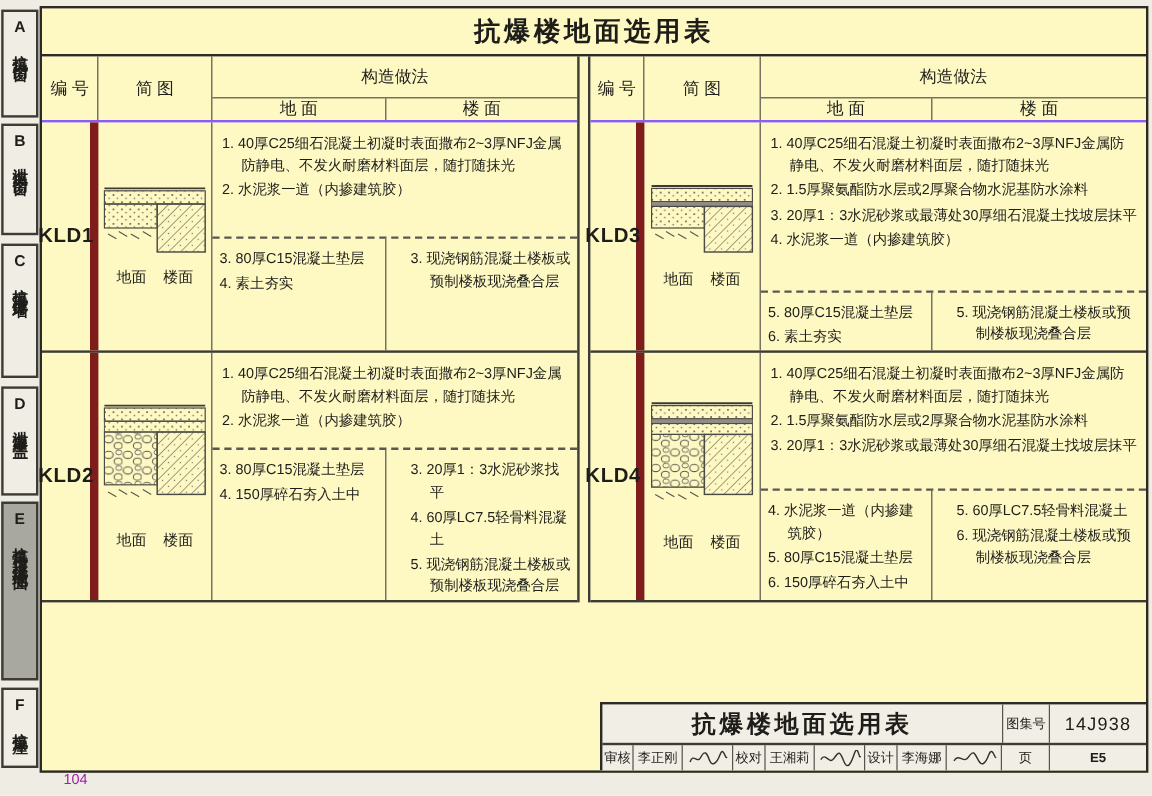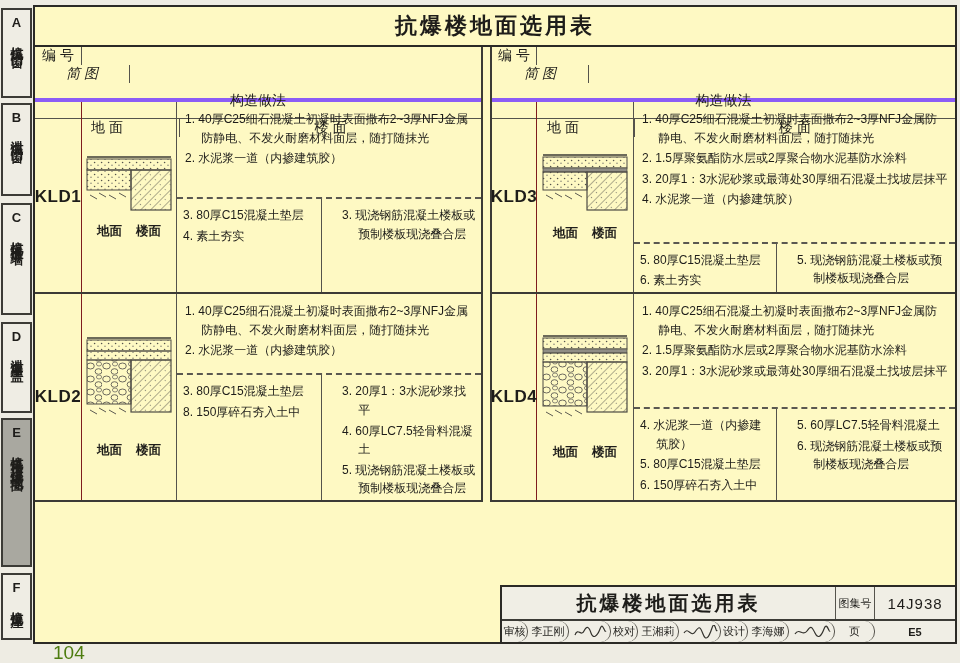--- a/index.html
+++ b/index.html
@@ -26,40 +26,40 @@
   .page-title{
     position:absolute;left:0;top:0;width:100%;height:40px;
     border-bottom:2px solid #2b2a26;box-sizing:border-box;
     display:flex;align-items:center;justify-content:center;
     font-size:22px;font-weight:bold;letter-spacing:3px;
   }
   
   .sel-table{position:absolute;top:40px;box-sizing:border-box;}
   .sel-table.left{left:0;width:448px;border-right:2px solid #3c3b36;}
   .sel-table.right{left:455px;width:465px;border-left:2px solid #3c3b36;}
-  .t-head{display:flex;height:55px;border-bottom:4px solid #8b5cf6;box-sizing:border-box;flex-direction:column;}
+  .t-head{display:flex;height:55px;border-bottom:2px solid #8b5cf6;box-sizing:border-box;}
   .hcell{display:flex;align-items:center;justify-content:center;font-size:14px;box-sizing:border-box;}
   .col-code{width:47px;border-right:1px solid #55534c;}
   .right .col-code{width:45px;}
-  .col-diag{width:95px;border-right:1px solid #55534c;font-style:italic;}
+  .col-diag{width:95px;border-right:1px solid #55534c;}
   .right .col-diag{width:97px;}
   .col-method{flex:1;display:flex;flex-direction:column;}
   .method-title{height:36px;border-bottom:1px solid #55534c;display:flex;align-items:center;justify-content:center;font-size:14px;box-sizing:border-box;}
   .method-sub{flex:1;display:flex;}
   .sub-ground{width:145px;border-right:1px solid #55534c;box-sizing:border-box;}
   .right .sub-ground{width:143px;}
   .sub-floor{flex:1;}
   .t-row{display:flex;box-sizing:border-box;border-bottom:2px solid #3c3b36;}
   .t-row.r1{height:192px;}
   .t-row.r2{height:208px;border-bottom:2px solid #3c3b36;}
-  .cell-code{width:47px;border-right:1px solid #7f1d1d;display:flex;align-items:center;justify-content:center;
+  .cell-code{width:47px;border-right:7px solid #7f1d1d;display:flex;align-items:center;justify-content:center;
     font-size:17px;font-weight:bold;letter-spacing:0.5px;box-sizing:border-box;}
   .right .cell-code{width:45px;}
   .cell-diag{width:95px;border-right:1px solid #55534c;display:flex;flex-direction:column;
-    align-items:center;justify-content:center;box-sizing:border-box;font-weight:bold;}
+    align-items:center;justify-content:center;box-sizing:border-box;}
   .right .cell-diag{width:97px;}
   .cell-method{flex:1;display:flex;flex-direction:column;box-sizing:border-box;}
   .m-common{border-bottom:2px dashed #5a5850;box-sizing:border-box;padding:8px 6px 0 8px;}
   .m-split{flex:1;display:flex;}
   .m-ground{width:145px;border-right:1px solid #55534c;box-sizing:border-box;padding:7px 3px 0 6px;}
   .right .m-ground{width:143px;}
   .m-floor{flex:1;padding:7px 3px 0 6px;margin-left:14px;}
   .note{font-size:12px;line-height:1.55;padding-left:1.35em;text-indent:-1.35em;margin:0 0 2px 0;}
   .diag-labels{display:flex;gap:14px;font-size:12.5px;margin-top:6px;}
   
@@ -72,25 +72,25 @@
   }
   .tb-top{height:34px;display:flex;border-bottom:2px solid #3c3b36;box-sizing:border-box;}
   .tb-title{flex:1;display:flex;align-items:center;justify-content:center;
     font-size:20px;font-weight:bold;letter-spacing:3px;}
   .tb-atlas-label{width:40px;border-left:1px solid #55534c;border-right:1px solid #55534c;
     display:flex;align-items:center;justify-content:center;font-size:11px;box-sizing:border-box;}
   .tb-atlas-no{width:80px;display:flex;align-items:center;justify-content:center;
     font-size:15px;letter-spacing:1px;}
   .tb-bottom{flex:1;display:flex;font-size:11px;}
   .tb-bottom>div{display:flex;align-items:center;justify-content:center;
-    border-right:1px solid #55534c;box-sizing:border-box;border-radius:10px;}
+    border-right:1px solid #55534c;box-sizing:border-box;}
   .w-lab{width:26px;} .w-name{width:41px;} .w-sig{width:42px;} .w-lab2{width:27px;}
   .w-sigf{flex:1;} .w-page{width:40px;} .w-pageno{width:80px;border-right:none !important;font-weight:bold;}
   
-  .page-num{position:absolute;left:53px;top:642px;font-size:19px;color:#4d7c0f;}
+  .page-num{position:absolute;left:53px;top:642px;font-size:12px;color:#a21caf;}
 </style>
 </head>
 <body>
 
 <svg width="0" height="0" style="position:absolute" aria-hidden="true">
   <defs>
     <pattern id="pat-dots" width="7" height="6" patternUnits="userSpaceOnUse">
       <circle cx="1.6" cy="1.5" r="0.8" fill="#56544c"></circle>
       <circle cx="5" cy="4.2" r="0.7" fill="#74726a"></circle>
     </pattern>
@@ -197,21 +197,21 @@
         </div>
       </div>
       <div class="cell-method">
         <div class="m-common h-kld2">
             <div class="note">1. 40厚C25细石混凝土初凝时表面撒布2~3厚NFJ金属防静电、不发火耐磨材料面层，随打随抹光</div>
             <div class="note">2. 水泥浆一道（内掺建筑胶）</div>
           </div>
         <div class="m-split">
           <div class="m-ground">
               <div class="note">3. 80厚C15混凝土垫层</div>
-              <div class="note">8. 150厚碎石夯入土中</div>
+              <div class="note">4. 150厚碎石夯入土中</div>
             </div>
           <div class="m-floor">
               <div class="note">3. 20厚1：3水泥砂浆找平</div>
               <div class="note">4. 60厚LC7.5轻骨料混凝土</div>
               <div class="note">5. 现浇钢筋混凝土楼板或预制楼板现浇叠合层</div>
             </div>
         </div>
       </div>
     </div>
   </div>

